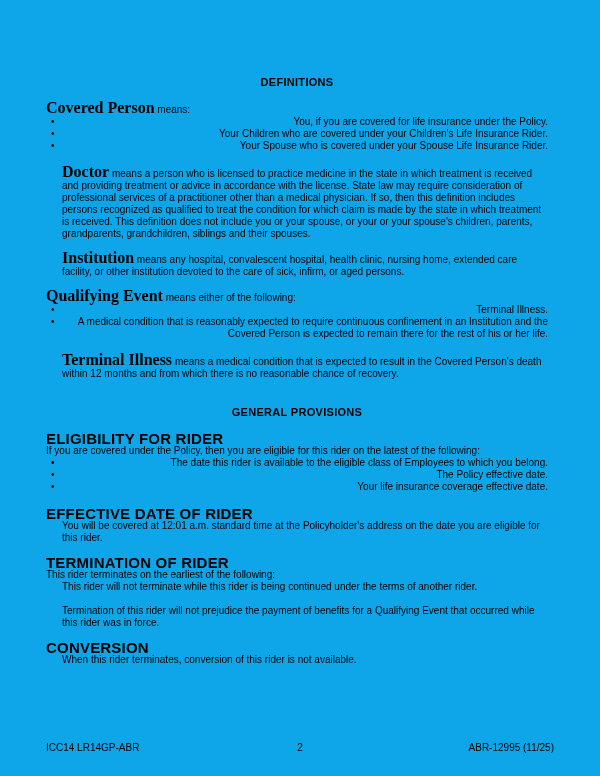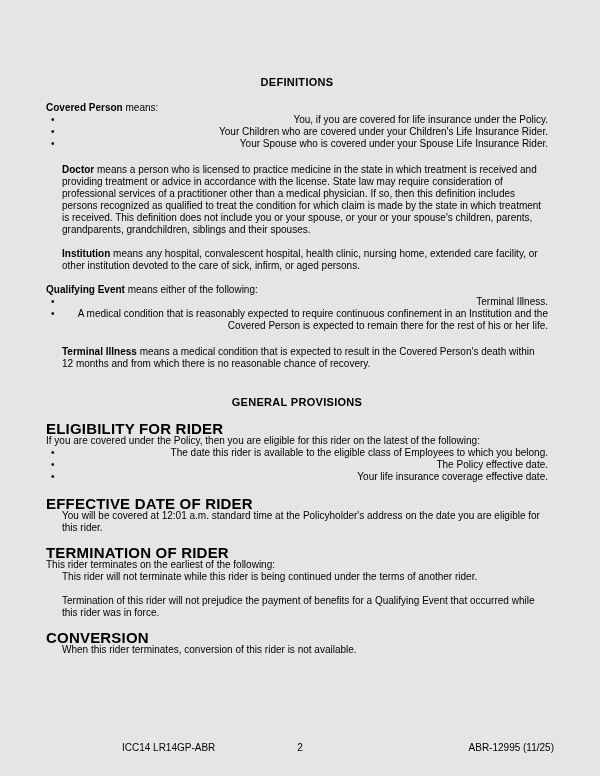--- a/index.html
+++ b/index.html
@@ -5,21 +5,21 @@
   html, body {
     margin: 0;
     padding: 0;
     background: #ffffff;
   }
   .page {
     position: relative;
     width: 600px;
     height: 776px;
     margin: 0 auto;
-    background: #e5e5e5;
+    background: #0ea5e9;
     color: #000000;
     font-family: "Liberation Sans", sans-serif;
     font-size: 10px;
     line-height: 12px;
     box-sizing: border-box;
     padding: 76px 52px 0 46px;
     overflow: hidden;
   }
   .center-heading {
     font-size: 11px;
@@ -31,21 +31,22 @@
   .gp-heading {
     margin: 26px 0 14px 0;
   }
   p {
     margin: 0 0 12px 16px;
   }
   p.lead {
     margin: 0;
   }
   b.term {
-    font-size: 10px;
+    font-size: 16px;
+    font-family: Liberation Serif, serif;
   }
   ul.bullets {
     list-style: none;
     margin: 0 0 14px 0;
     padding: 0;
   }
   ul.bullets li {
     position: relative;
     padding-left: 23px;
     text-align: right;
@@ -65,21 +66,21 @@
   }
   .footer {
     position: absolute;
     left: 46px;
     right: 46px;
     bottom: 22px;
     display: flex;
     align-items: baseline;
     font-size: 10px;
   }
-  .footer .f-left { flex: 1; text-align: right; }
+  .footer .f-left { flex: 1; text-align: left; }
   .footer .f-center { flex: 1; text-align: center; }
   .footer .f-right { flex: 1; text-align: right; }
 </style>
 </head>
 <body>
 
 <div class="page">
 
   <h1 class="center-heading">DEFINITIONS</h1>
 

